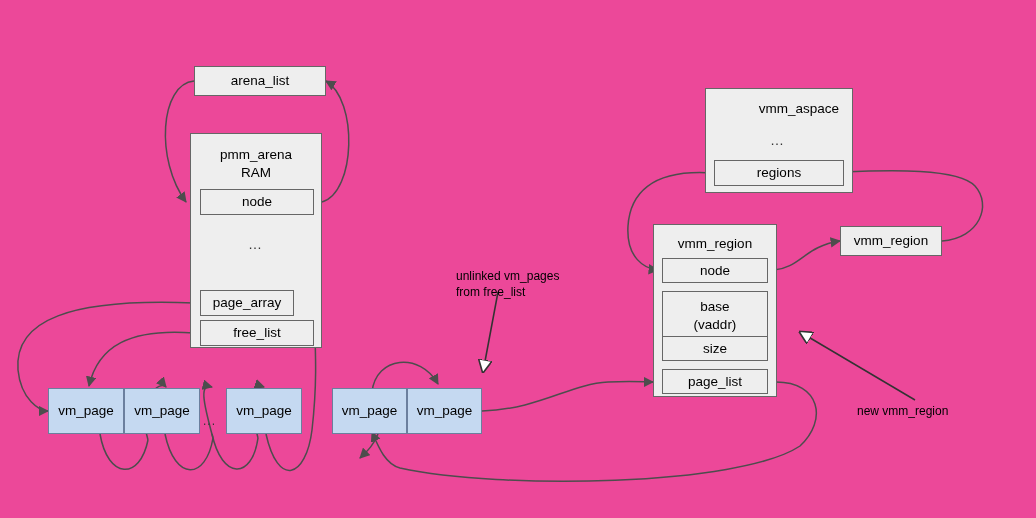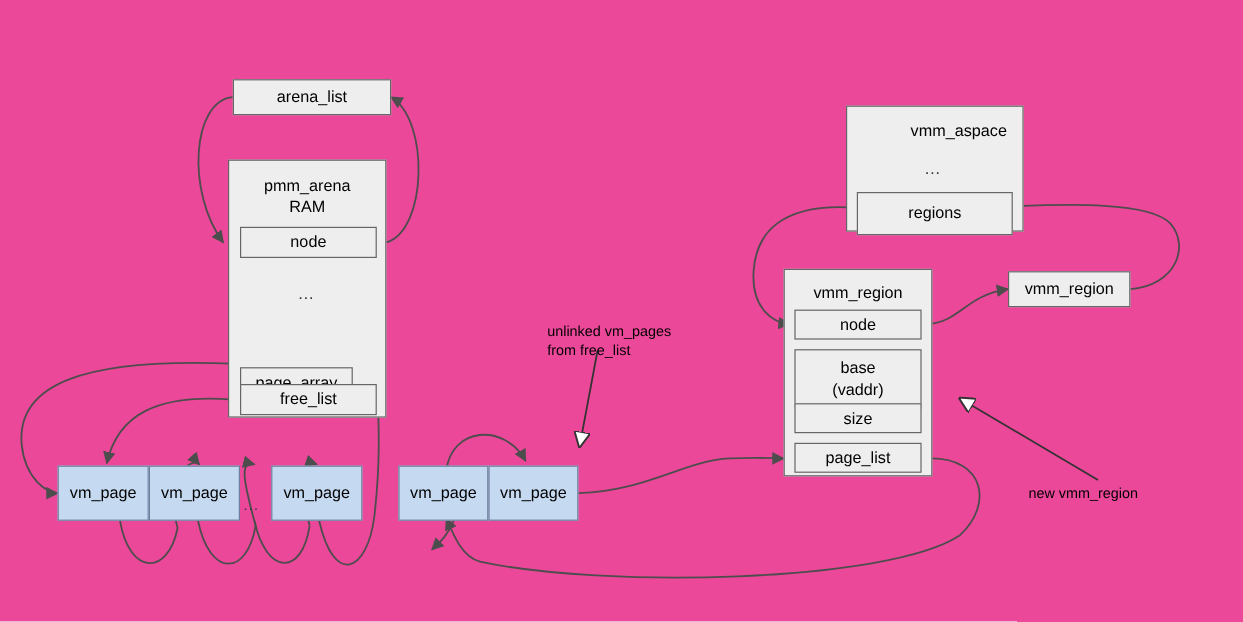--- a/index.html
+++ b/index.html
@@ -119,40 +119,40 @@
 
   <div class="box" style="left:194px; top:66px; width:132px; height:30px;">arena_list</div>
 
   <div class="box plain" style="left:190px; top:133px; width:132px; height:215px;
        display:block;">
     <div class="container-title" style="top:12px;">pmm_arena
 RAM</div>
   </div>
   <div class="box" style="left:200px; top:189px; width:114px; height:26px;">node</div>
   <div class="ellipsis" style="left:248px; top:236px;">…</div>
-  <div class="box" style="left:200px; top:290px; width:94px; height:26px;margin-top:16px;">page_array</div>
+  <div class="box" style="left:200px; top:290px; width:94px; height:26px;">page_array</div>
   <div class="box" style="left:200px; top:320px; width:114px; height:26px;">free_list</div>
 
   <div class="box page" style="left:48px; top:388px; width:76px; height:46px;">vm_page</div>
   <div class="box page" style="left:124px; top:388px; width:76px; height:46px;">vm_page</div>
   <div class="ellipsis" style="left:203px; top:414px; font-size:12px;">...</div>
   <div class="box page" style="left:226px; top:388px; width:76px; height:46px;">vm_page</div>
 
   <div class="box page" style="left:332px; top:388px; width:75px; height:46px;">vm_page</div>
   <div class="box page" style="left:407px; top:388px; width:75px; height:46px;">vm_page</div>
 
   <div class="annot" style="left:456px; top:268px; width:190px;">unlinked vm_pages
 from free_list</div>
 
   <div class="box plain" style="left:705px; top:88px; width:148px; height:105px;
        display:block;">
     <div class="container-title" style="top:11px;padding-left:40px;">vmm_aspace</div>
   </div>
   <div class="ellipsis" style="left:770px; top:132px;">…</div>
-  <div class="box" style="left:714px; top:160px; width:130px; height:36px;">regions</div>
+  <div class="box" style="left:714px; top:160px; width:130px; height:26px;">regions</div>
 
   <div class="box plain" style="left:653px; top:224px; width:124px; height:173px;
        display:block;">
     <div class="container-title" style="top:10px;">vmm_region</div>
   </div>
   <div class="box" style="left:662px; top:258px; width:106px; height:25px;">node</div>
   <div class="box" style="left:662px; top:291px; width:106px; height:50px;">base
 (vaddr)</div>
   <div class="box" style="left:662px; top:336px; width:106px; height:25px;">size</div>
   <div class="box" style="left:662px; top:369px; width:106px; height:25px;">page_list</div>

